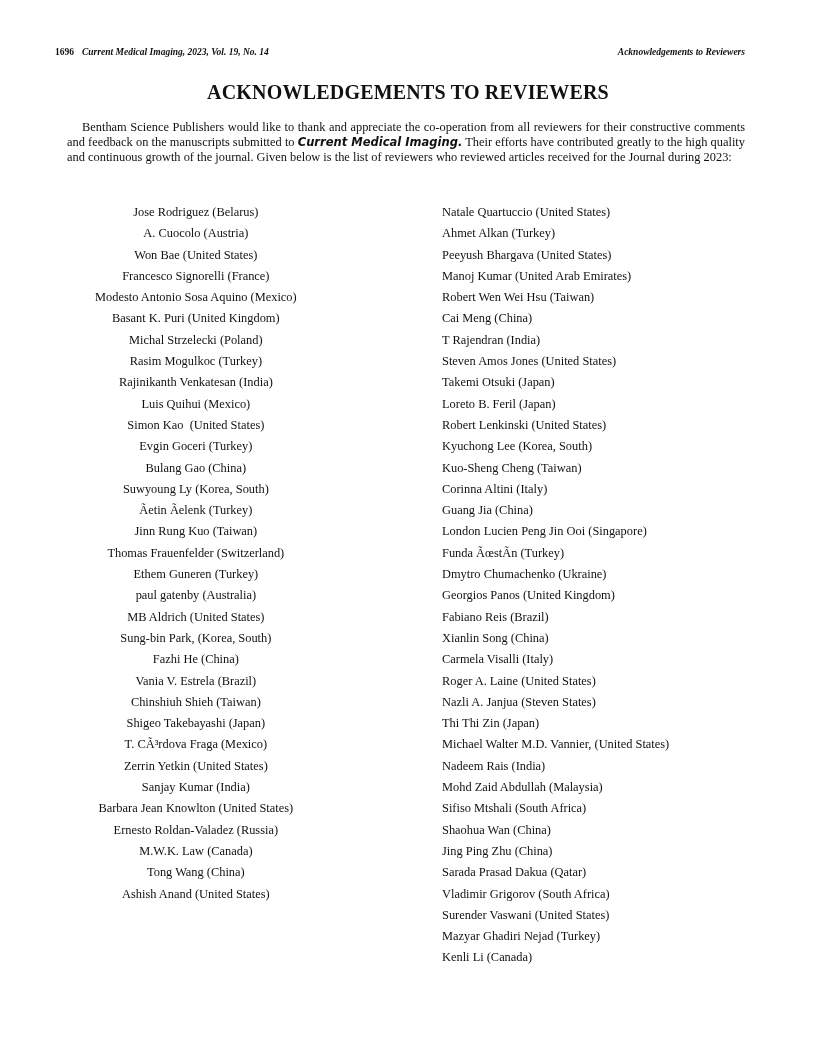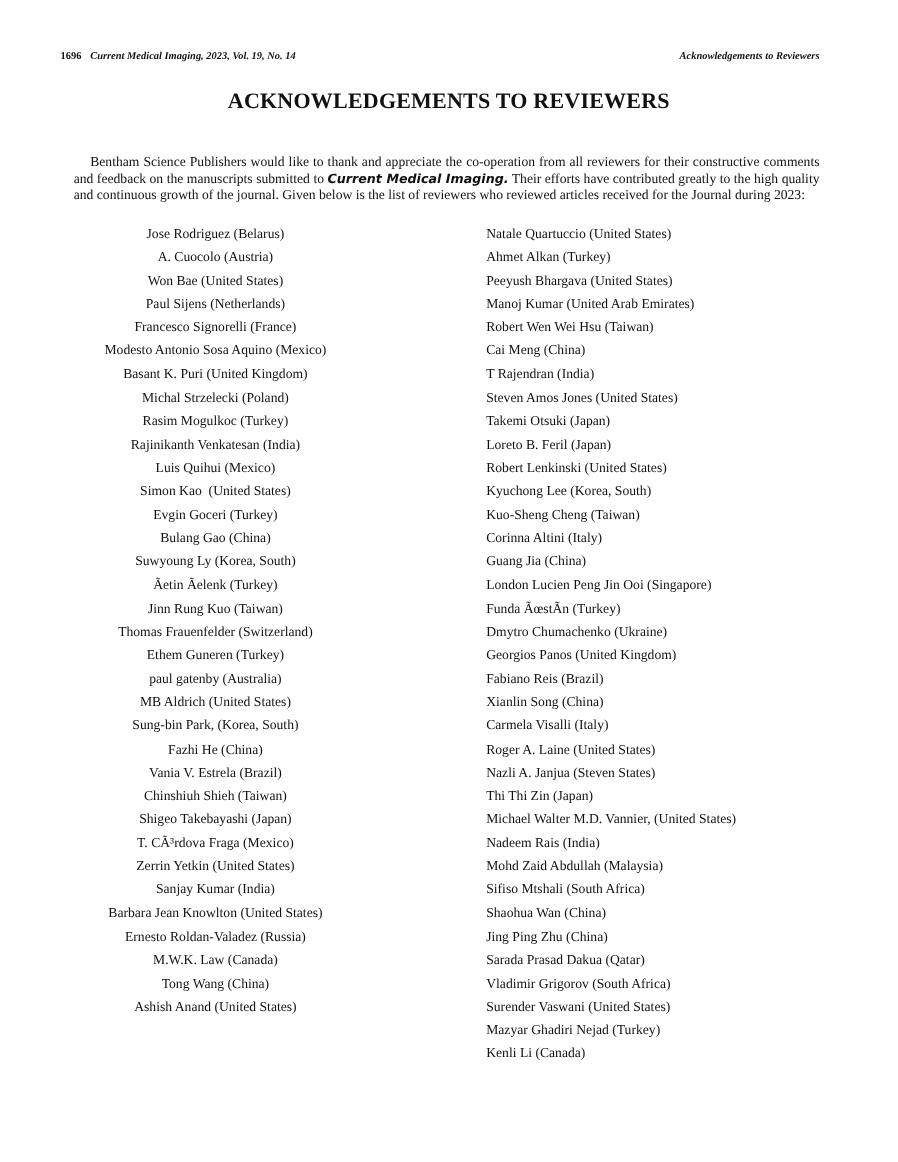--- a/index.html
+++ b/index.html
@@ -11,21 +11,21 @@
     position: absolute; top: 47px; left: 55px; width: 690px;
     display: flex; justify-content: space-between;
     font-size: 9.5px; font-style: italic; font-weight: bold;
   }
   .header .pagenum { font-style: normal; margin-right: 8px; }
   .title {
     position: absolute; top: 81px; left: 0; width: 816px;
     text-align: center; font-size: 20px; font-weight: bold; letter-spacing: 0.2px;
   }
   .intro {
-    position: absolute; top: 128px; left: 67px; width: 678px;
+    position: absolute; top: 108px; left: 67px; width: 678px;
     font-size: 12.4px; line-height: 15px; text-align: justify;
   }
   .intro .indent { display: inline-block; width: 15px; }
   .intro .journal {
     font-family: "DejaVu Sans", sans-serif; font-weight: bold; font-style: italic; font-size: 11.5px;
   }
   .col {
     position: absolute; top: 204px; list-style: none; margin: 0; padding: 0;
     font-size: 12.4px;
   }
@@ -44,21 +44,20 @@
 </div>
 
 <div class="title">ACKNOWLEDGEMENTS TO REVIEWERS</div>
 
 <p class="intro"><span class="indent"></span><span>Bentham Science Publishers would like to thank and appreciate the co-operation from all reviewers for their constructive comments and feedback on the manuscripts submitted to </span><span class="journal">Current Medical Imaging.</span><span> Their efforts have contributed greatly to the high quality and continuous growth of the journal. Given below is the list of reviewers who reviewed articles received for the Journal during 2023:</span></p>
 
 <ul class="col col-left" id="col-left">
     <li>Jose Rodriguez (Belarus)</li>
     <li>A. Cuocolo (Austria)</li>
     <li>Won Bae (United States)</li>
-    <li>Paul Sijens (Netherlands)</li>
     <li>Francesco Signorelli (France)</li>
     <li>Modesto Antonio Sosa Aquino (Mexico)</li>
     <li>Basant K. Puri (United Kingdom)</li>
     <li>Michal Strzelecki (Poland)</li>
     <li>Rasim Mogulkoc (Turkey)</li>
     <li>Rajinikanth Venkatesan (India)</li>
     <li>Luis Quihui (Mexico)</li>
     <li>Simon Kao  (United States)</li>
     <li>Evgin Goceri (Turkey)</li>
     <li>Bulang Gao (China)</li>

